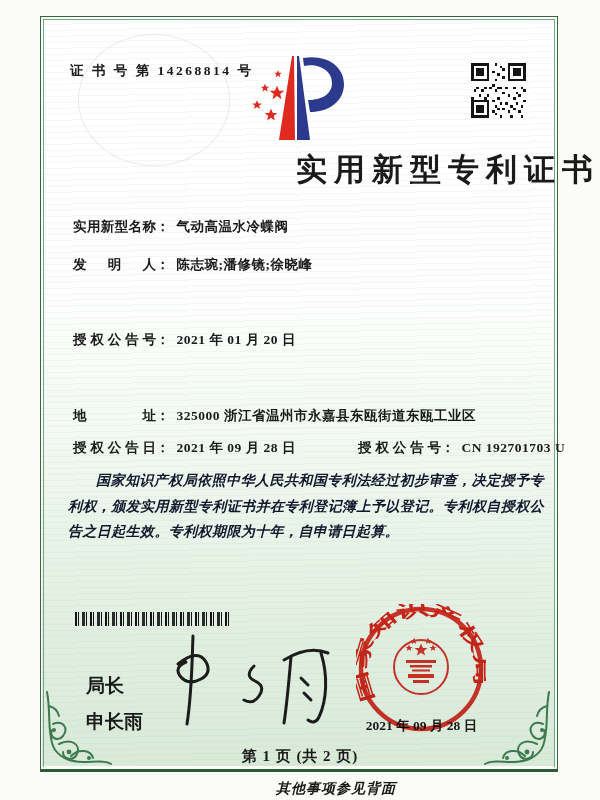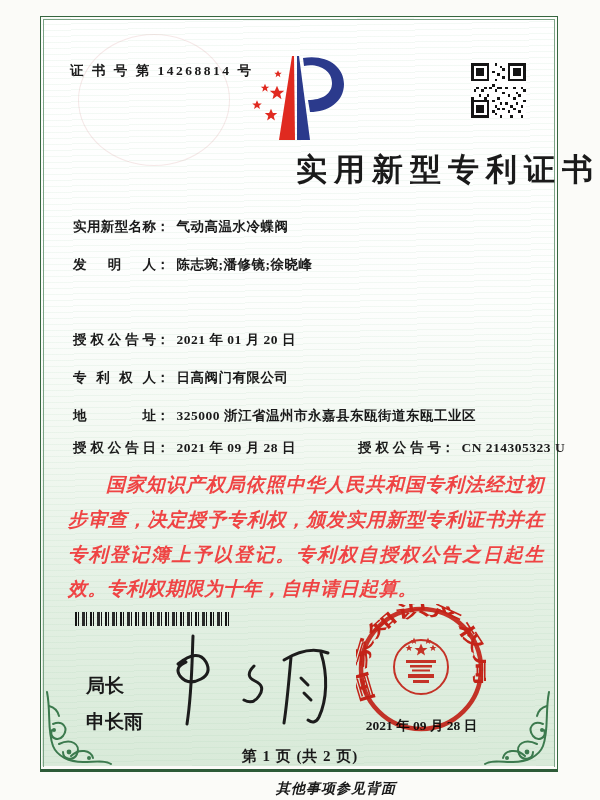--- a/index.html
+++ b/index.html
@@ -48,22 +48,22 @@
   .row{position:absolute;left:73px;right:58px;font-size:13.5px;font-weight:700;z-index:2;white-space:nowrap;}
   .lbl{display:inline-block;width:83px;text-align:justify;text-align-last:justify;}
   .colon{display:inline-block;}
   .val{margin-left:7px;letter-spacing:.5px;}
   .r0{top:218px}.r1{top:256px}.r2{top:294px}.r3{top:331px}
   .r4{top:369px}.r5{top:407px}.r6{top:439px}
   .grant-right{position:absolute;left:285px;top:0;}
   
   .paras{
     position:absolute;left:68px;right:56px;top:468px;z-index:2;
-    font-size:19px;line-height:1.83;font-style:italic;font-weight:600;
-    letter-spacing:.4px;color:#ef4444;text-align:justify;
+    font-size:14px;line-height:1.83;font-style:italic;font-weight:600;
+    letter-spacing:.4px;color:#0f172a;text-align:justify;
   }
   .paras p{margin:0;text-indent:2em;}
   
   .barcode{
     position:absolute;left:75px;top:612px;width:157px;height:14px;z-index:2;
     background:
       repeating-linear-gradient(90deg,
         #141414 0 2px, transparent 2px 3px,
         #141414 3px 4px, transparent 4px 7px,
         #2a2a2a 7px 10px, transparent 10px 11px,
@@ -138,32 +138,29 @@
 
   <div class="row r0">
     <span class="lbl">实用新型名称</span><span class="colon">：</span><span class="val">气动高温水冷蝶阀</span>
   </div>
   <div class="row r1">
     <span class="lbl">发明人</span><span class="colon">：</span><span class="val">陈志琬;潘修镜;徐晓峰</span>
   </div>
   <div class="row r3">
     <span class="lbl">授权公告号</span><span class="colon">：</span><span class="val">2021 年 01 月 20 日</span>
   </div>
-  <div class="row r4">
-    <span class="lbl">专利权人</span><span class="colon">：</span><span class="val">日高阀门有限公司</span>
-  </div>
   <div class="row r5">
     <span class="lbl">地址</span><span class="colon">：</span><span class="val">325000 浙江省温州市永嘉县东瓯街道东瓯工业区</span>
   </div>
   <div class="row r6">
     <span>
       <span class="lbl">授权公告日</span><span class="colon">：</span><span class="val">2021 年 09 月 28 日</span>
     </span>
     <span class="grant-right">
-      <span class="lbl">授权公告号</span><span class="colon">：</span><span class="val">CN 214305323 U</span>
+      <span class="lbl">授权公告号</span><span class="colon">：</span><span class="val">CN 192701703 U</span>
     </span>
   </div>
 
   <div class="paras">
     <p>国家知识产权局依照中华人民共和国专利法经过初步审查，决定授予专利权，颁发实用新型专利证书并在专利登记簿上予以登记。专利权自授权公告之日起生效。专利权期限为十年，自申请日起算。</p>
   </div>
 
   <div class="barcode"></div>
 
   <div class="commissioner">

